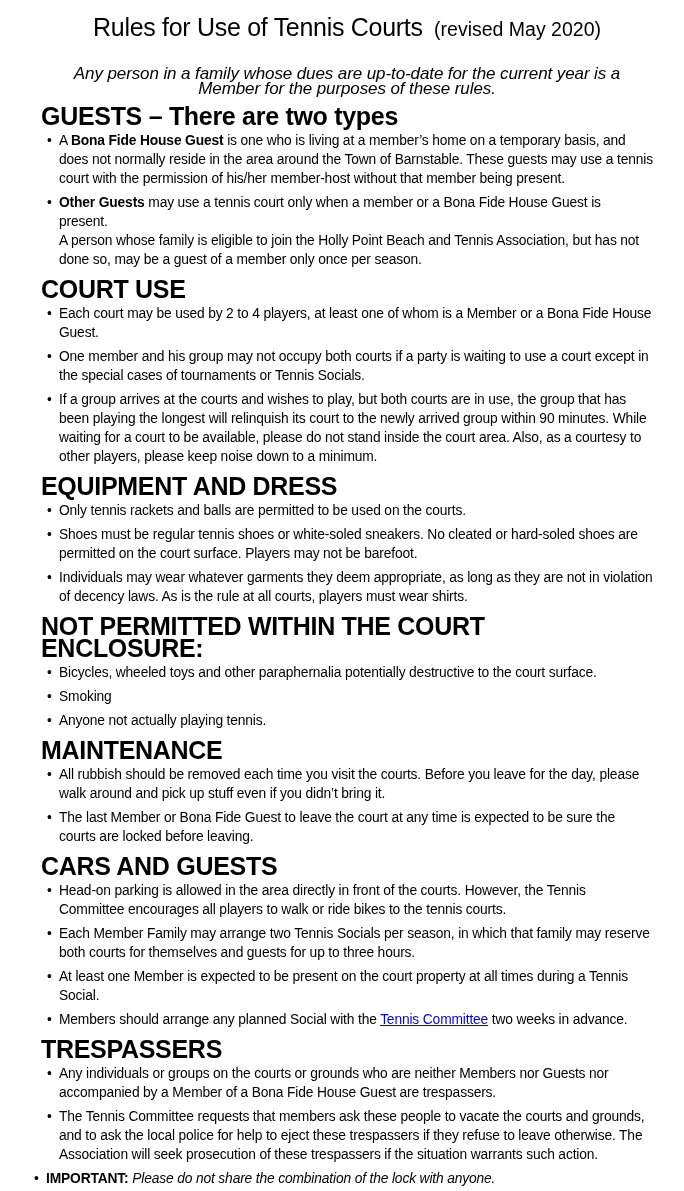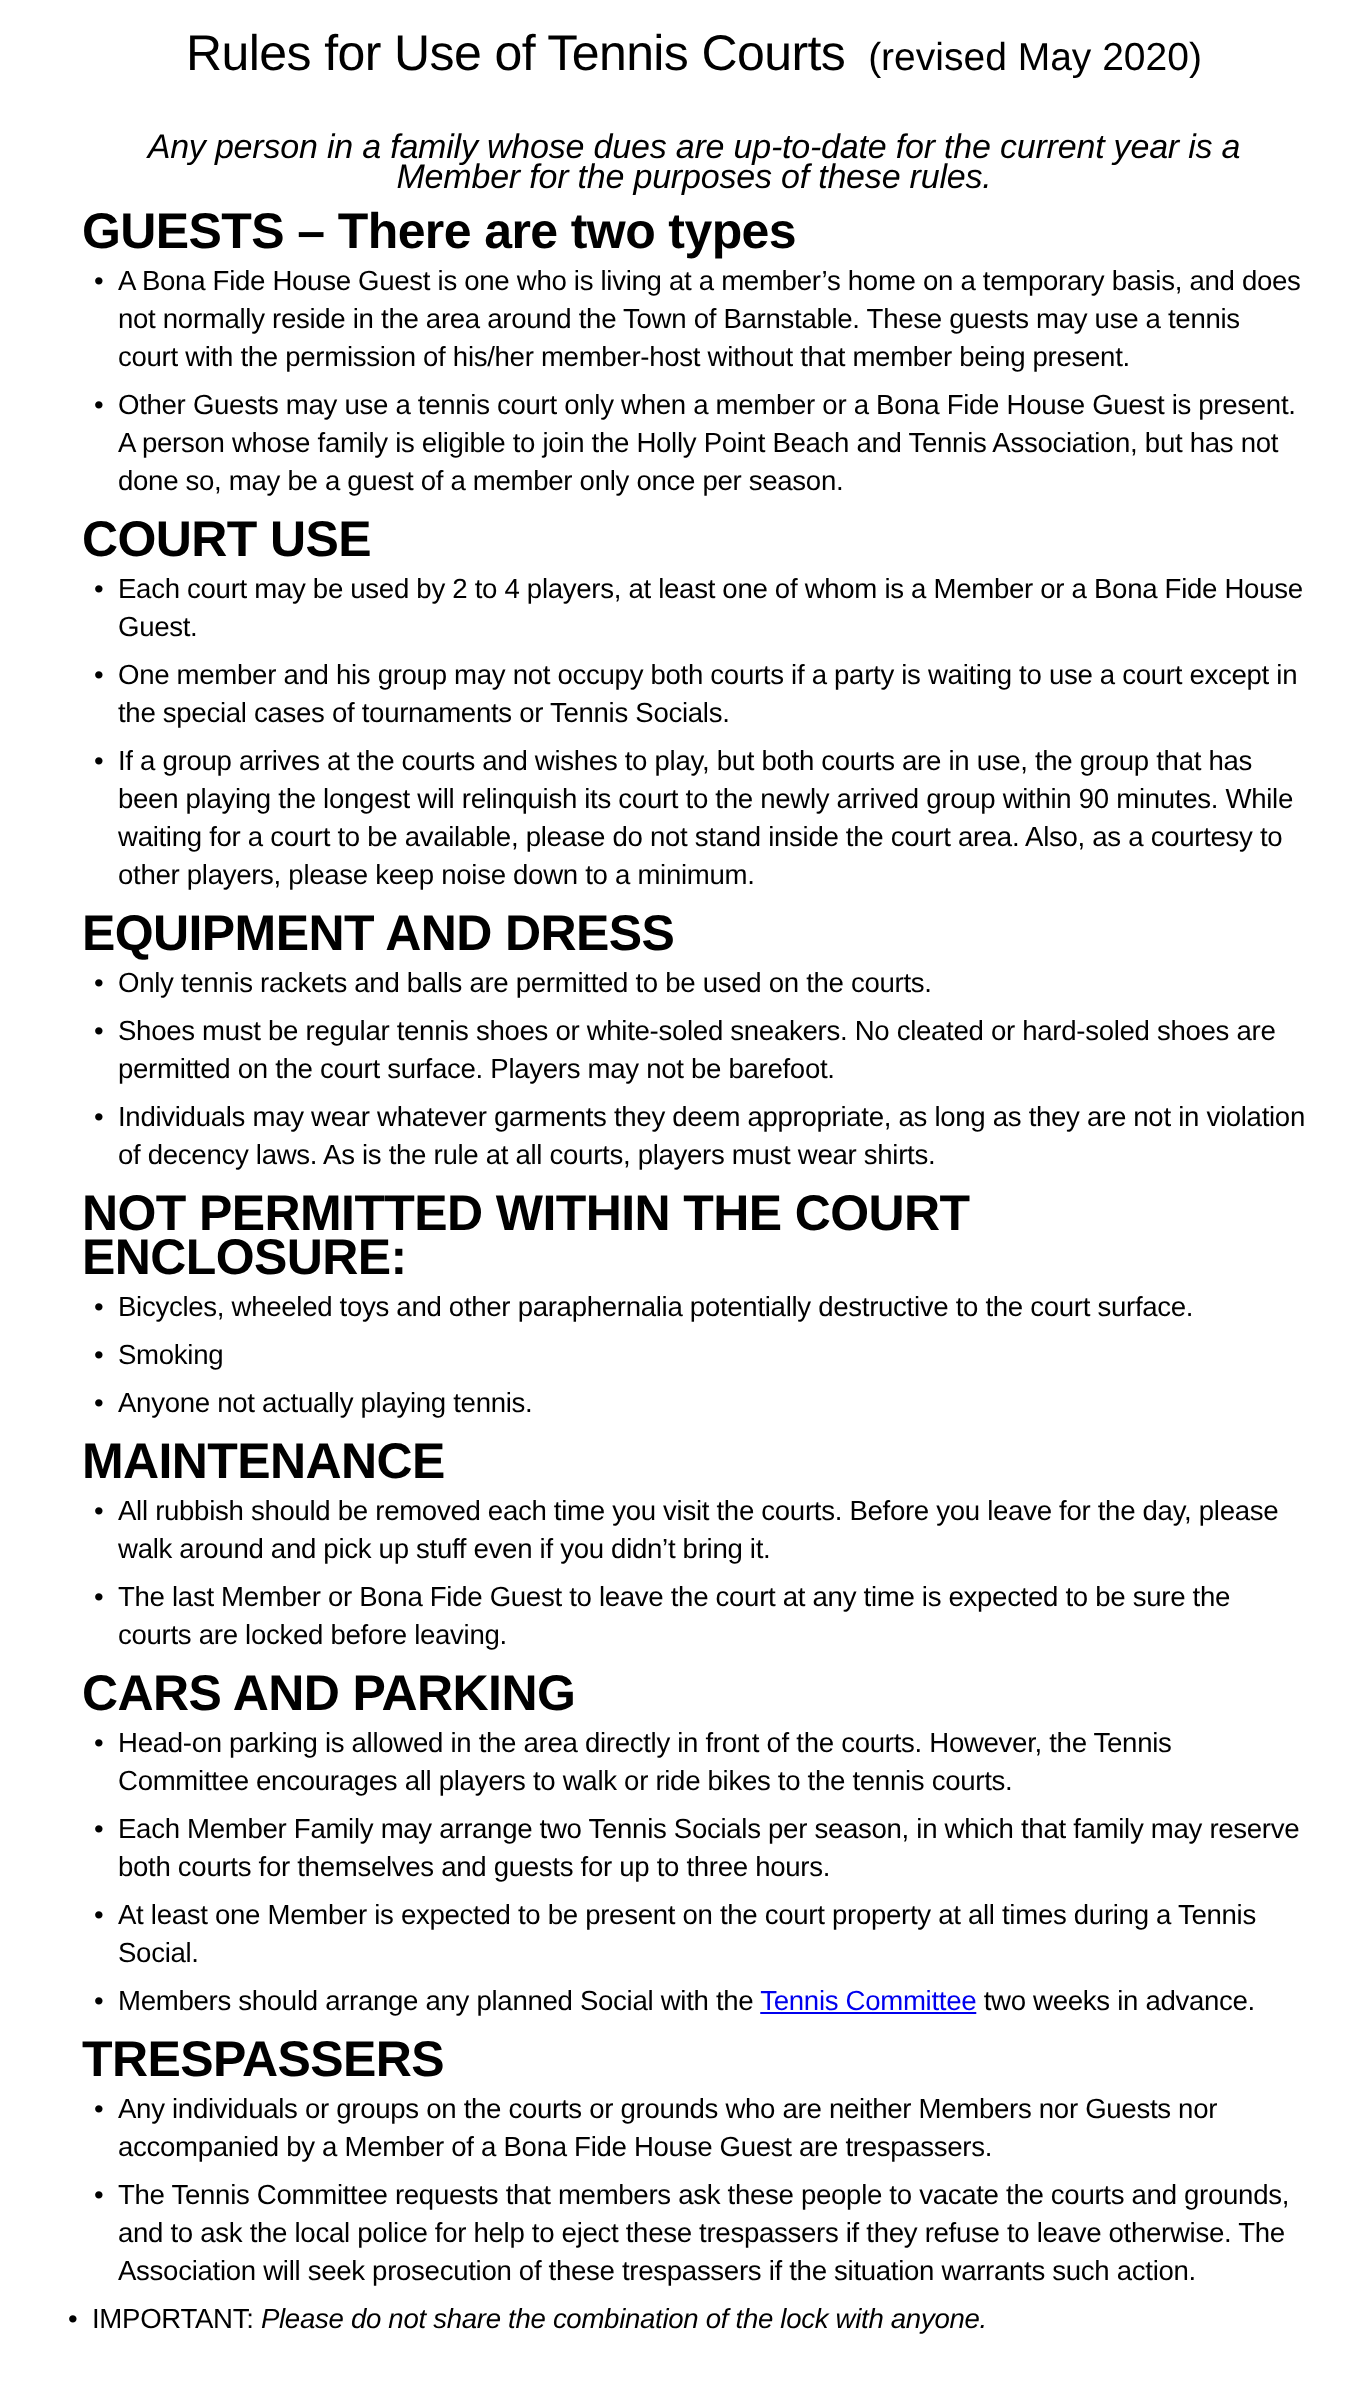--- a/index.html
+++ b/index.html
@@ -65,21 +65,21 @@
   }
   .bullet-item::before {
     content: "\2022";
     position: absolute;
     left: -12px;
     top: 0;
   }
   .bullet-item.outdent {
     margin-left: -13px;
   }
-  .b { font-weight: normal; text-align: center; }
+  .b { font-weight: bold; text-align: center; }
   .i { font-style: italic; }
   a.doc-link {
     color: var(--link-color, #0000EE);
     text-decoration: underline;
   }
 </style>
 </head>
 <body>
 
 <div class="page">
@@ -124,21 +124,21 @@
         </ul>
       </section>
       <section class="doc-section">
         <h2 class="section-heading">MAINTENANCE</h2>
         <ul class="bullet-list">
           <li class="bullet-item"><span>All rubbish should be removed each time you visit the courts.  Before you leave for the day, please walk around and pick up stuff even if you didn’t bring it.</span></li>
           <li class="bullet-item"><span>The last Member or Bona Fide Guest to leave the court at any time is expected to be sure the courts are locked before leaving.</span></li>
         </ul>
       </section>
       <section class="doc-section">
-        <h2 class="section-heading">CARS AND PARKING</h2>
+        <h2 class="section-heading">CARS AND GUESTS</h2>
         <ul class="bullet-list">
           <li class="bullet-item"><span>Head-on parking is allowed in the area directly in front of the courts. However, the Tennis Committee encourages all players to walk or ride bikes to the tennis courts.</span></li>
         </ul>
       </section>
       <section class="doc-section">
         <ul class="bullet-list">
           <li class="bullet-item"><span>Each Member Family may arrange two Tennis Socials per season, in which that family may reserve both courts for themselves and guests for up to three hours.</span></li>
           <li class="bullet-item"><span>At least one Member is expected to be present on the court property at all times during a Tennis Social.</span></li>
           <li class="bullet-item"><span>Members should arrange any planned Social with the </span><a href="#" class="doc-link">Tennis Committee</a><span> two weeks in advance.</span></li>
         </ul>

